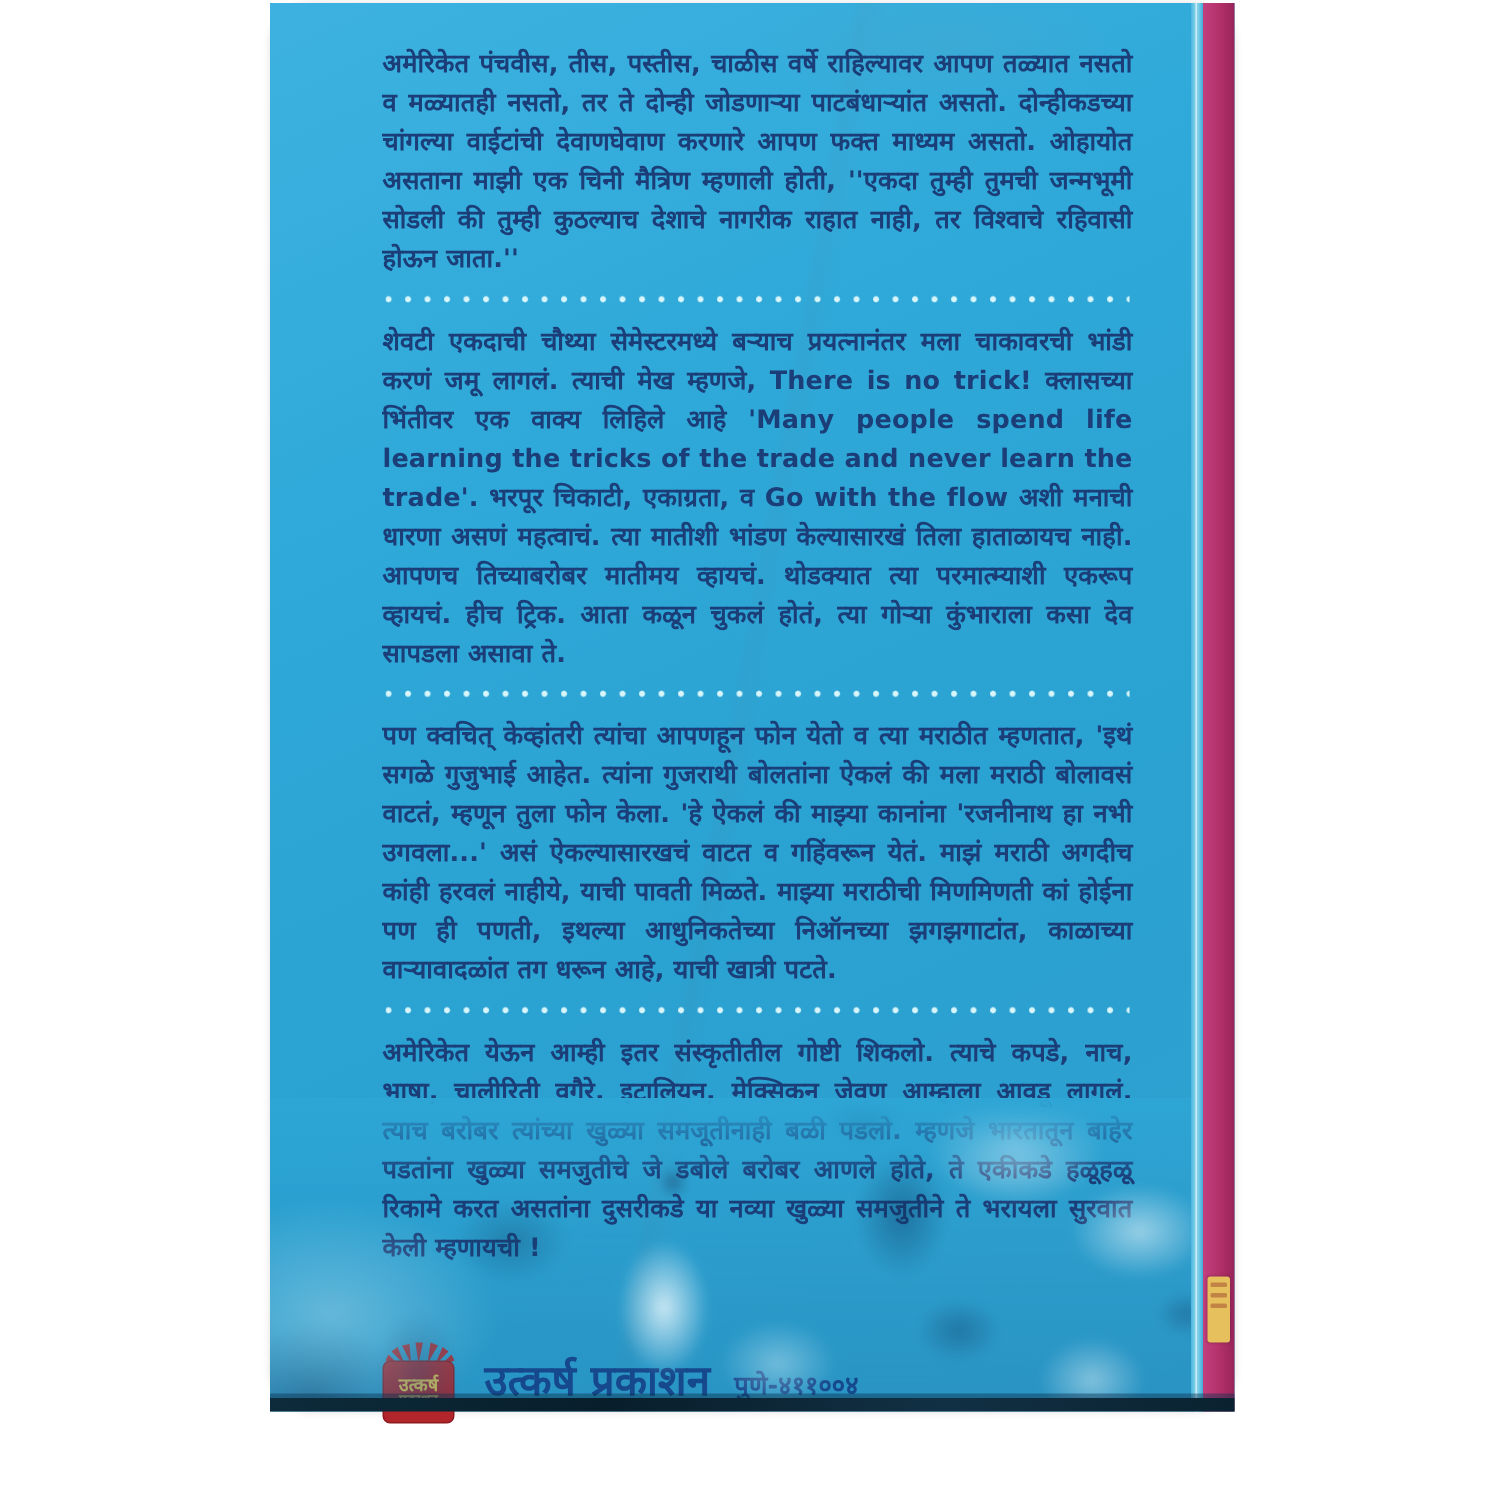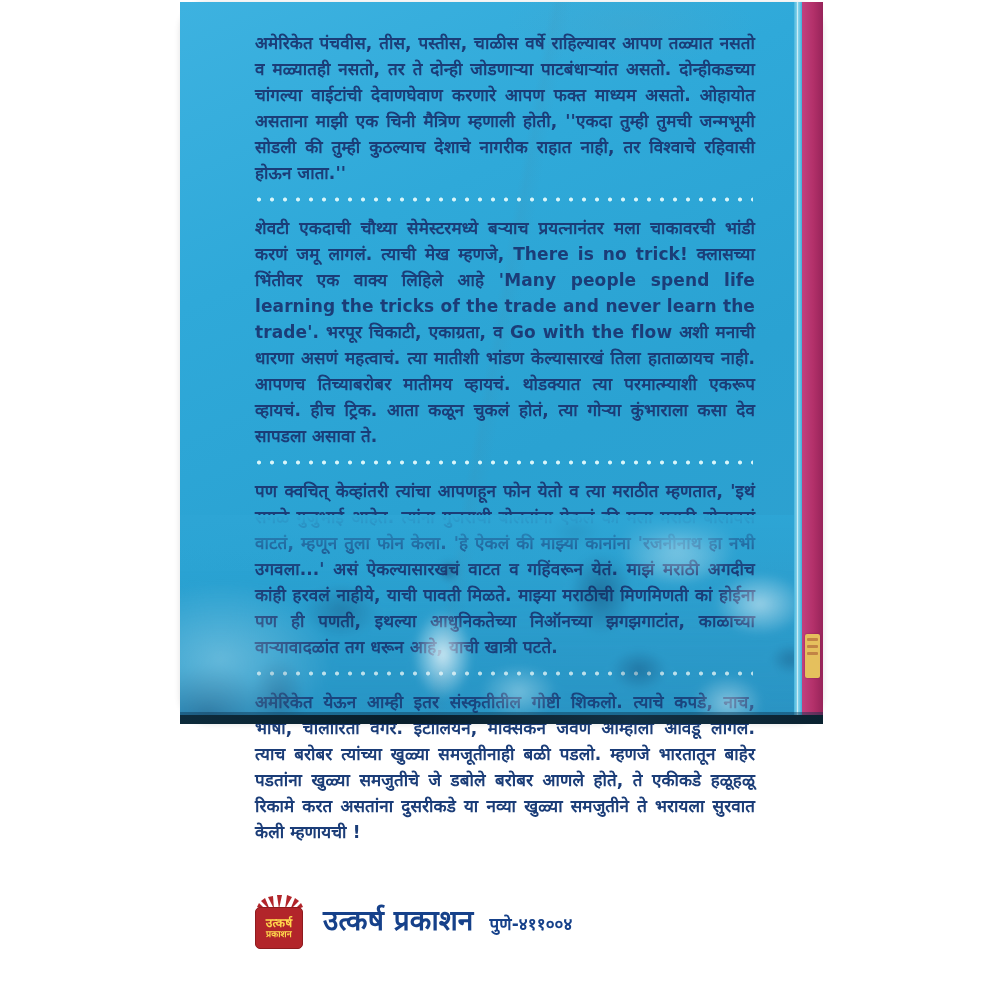--- a/index.html
+++ b/index.html
@@ -2,21 +2,21 @@
 <html><head>
 <meta charset="utf-8">
 <style>
   html,body{margin:0;padding:0;}
   body{
     width:1000px;height:1000px;position:relative;overflow:hidden;
     background:#ffffff;
     font-family:"DejaVu Sans","Liberation Sans",sans-serif;
   }
   .book{
-    position:absolute;left:180px;top:2px;width:643px;height:722px;
+    position:absolute;left:180px;top:2px;width:643px;height:939px;
     box-shadow:0 0 6px rgba(0,0,0,.12);
     border-radius:28px;
   }
   .cover{
     position:absolute;inset:0;
     background:linear-gradient(155deg,#3db2e0 0%,#2fa9d9 30%,#2aa2d2 60%,#2f9fce 100%);
   }
   
   .cover:after{
     content:"";position:absolute;inset:0;

